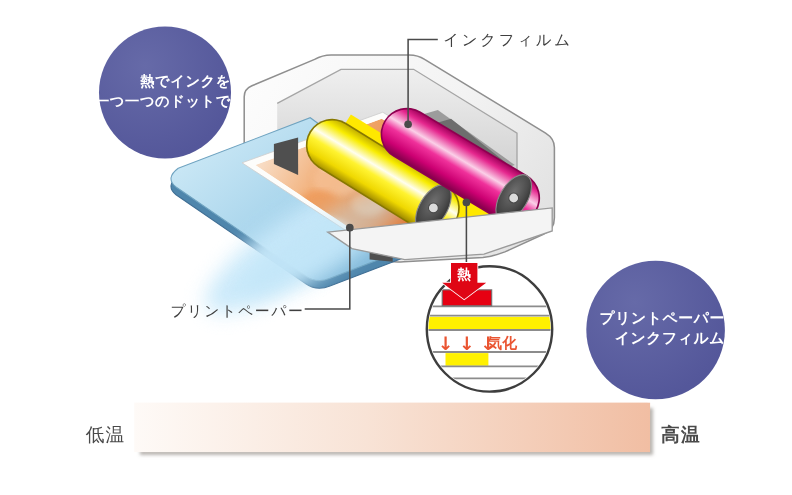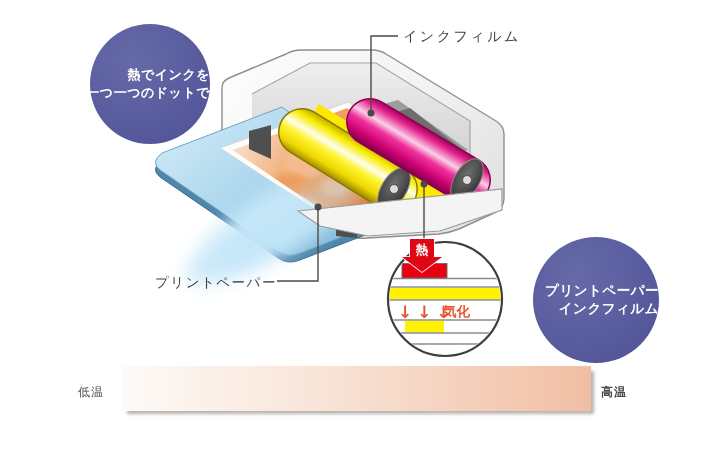--- a/index.html
+++ b/index.html
@@ -8,21 +8,21 @@
   .stage svg{position:absolute;left:0;top:0;}
   .callout{position:absolute;border-radius:50%;background:radial-gradient(circle at 35% 30%, #666aa8, #54579a 75%);
            color:#fff;font-weight:bold;display:flex;flex-direction:column;align-items:flex-end;justify-content:center;
            text-align:center;box-shadow:0 0 0 3px #fff;}
   .callout span{display:block;white-space:nowrap;}
   .c1{left:90px;top:24px;width:120px;height:120px;font-size:13px;line-height:1.4;letter-spacing:.5px;}
   .c2{left:533px;top:237px;width:126px;height:126px;font-size:13.5px;line-height:1.32;letter-spacing:.5px;z-index:3;}
   .temp-bar{position:absolute;left:122px;top:366px;width:469px;height:45px;z-index:2;
             background:linear-gradient(90deg,#fefaf7 0%,#f8e3d6 45%,#f1bea3 100%);
             box-shadow:4px 4px 3px -1px rgba(125,118,112,0.55);}
-  .temp-label{position:absolute;font-size:12px;color:#4a4a4a;letter-spacing:1px;z-index:2;}
+  .temp-label{position:absolute;font-size:17px;color:#4a4a4a;letter-spacing:1px;z-index:2;}
   .temp-low{left:78px;top:384px;}
   .temp-high{left:601px;top:384px;font-weight:bold;}
   text{font-family:"DejaVu Sans",sans-serif;}
 </style>
 </head>
 <body>
 
 <div class="stage">
 
   <svg width="720" height="450" viewBox="0 0 720 450">

